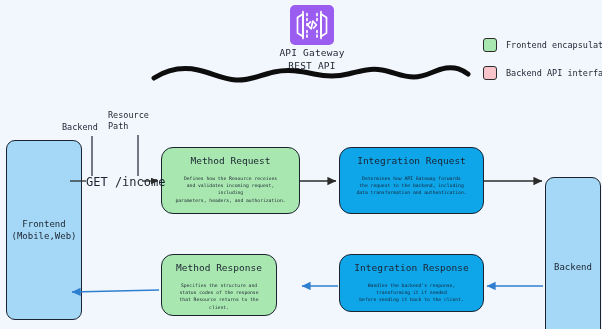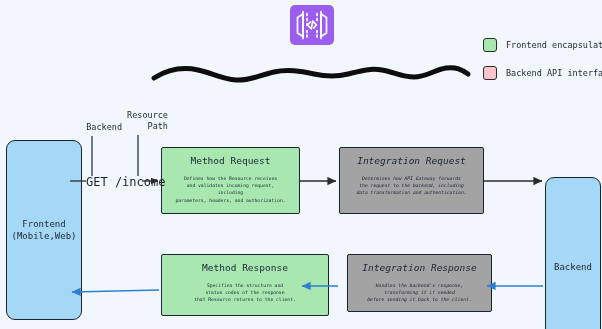--- a/index.html
+++ b/index.html
@@ -42,38 +42,38 @@
   }
   #frontend { left: 6px; top: 140px; width: 76px; height: 180px; }
   #backend  { left: 545px; top: 156px; width: 56px; height: 180px; margin-top: 21px; }
   .endpoint-label {
     font-size: 9px; color: #1b2330; text-align: center; line-height: 12px;
     white-space: pre-line;
   }
 
   
   .pbox {
-    position: absolute; border: 1.5px solid #1b2330; border-radius: 2px;
+    position: absolute; border: 1.5px solid #1b2330; border-radius: 12px;
     padding: 7px 12px 6px; display: flex; flex-direction: column; align-items: center;
   }
   .pbox.green { background: #a8e8b0; }
-  .pbox.pink  { background: #a3a3a3; font-style: italic; }
+  .pbox.pink  { background: #0ea5e9; }
   .pbox-title { font-size: 9.5px; color: #1b2330; text-align: center; margin-bottom: 9px; }
   .pbox-desc {
     font-size: 4.7px; color: #1b2330; text-align: center; line-height: 7.2px;
     white-space: pre-line;
   }
   #method-request      { left: 161px; top: 147px; width: 139px; height: 67px; }
   #integration-request { left: 339px; top: 147px; width: 145px; height: 67px; }
-  #method-response     { left: 161px; top: 254px; width: 168px; height: 62px; }
-  #integration-response{ left: 339px; top: 254px; width: 145px; height: 58px; margin-left: 8px; }
+  #method-response     { left: 161px; top: 254px; width: 116px; height: 62px; }
+  #integration-response{ left: 339px; top: 254px; width: 145px; height: 58px; }
 
   
   .anno {
-    position: absolute; font-size: 8.5px; color: #1b2330; text-align: right;
+    position: absolute; font-size: 8.5px; color: #1b2330; text-align: left;
     line-height: 11px; white-space: pre-line;
   }
   #anno-method { left: 62px; top: 122px; width: 60px; }
   #anno-path   { left: 108px; top: 110px; width: 60px; }
   #req-label   { position: absolute; left: 86px; top: 175px; font-size: 12px; color: #1b2330; }
 
   
   #wires { position: absolute; left: 0; top: 0; width: 602px; height: 329px; }
 </style>
 </head>
@@ -89,20 +89,22 @@
         <path d="M13 6.5 L13 33.5"></path>
         <path d="M31 6.5 L31 33.5"></path>
         <path d="M17 8.5 L17 10.5 M17 13.5 L17 15.5 M17 18.5 L17 20.5 M17 25.5 L17 27.5 M17 30 L17 32"></path>
         <path d="M27 8.5 L27 10.5 M27 13.5 L27 15.5 M27 25.5 L27 27.5 M27 30 L27 32"></path>
         <path d="M20.3 17 L17.6 20 L20.3 23"></path>
         <path d="M23.7 17 L26.4 20 L23.7 23"></path>
         <path d="M22.8 16.2 L21.2 23.8"></path>
       </g>
     </svg>
   </div>
+  <div id="gw-title">API Gateway
+REST API</div>
 
   <svg id="wave" viewBox="0 0 330 28" xmlns="http://www.w3.org/2000/svg">
     <path d="M4 20 C20 10 34 9 48 12 C62 15 72 21 86 22 C100 23 110 17 124 14
              C138 11 150 13 164 16 C176 18.5 186 19 198 16 C210 13 220 10 232 12
              C244 14 252 19 264 19 C276 19 284 12 296 10 C306 8.5 312 12 318 16" fill="none" stroke="#0d0d0d" stroke-width="5" stroke-linecap="round"></path>
   </svg>
 
   <div class="legend-row" id="legend-1">
     <span class="legend-swatch" style="background:#a8e8b0"></span>
     <span class="legend-label">Frontend encapsulation</span>

